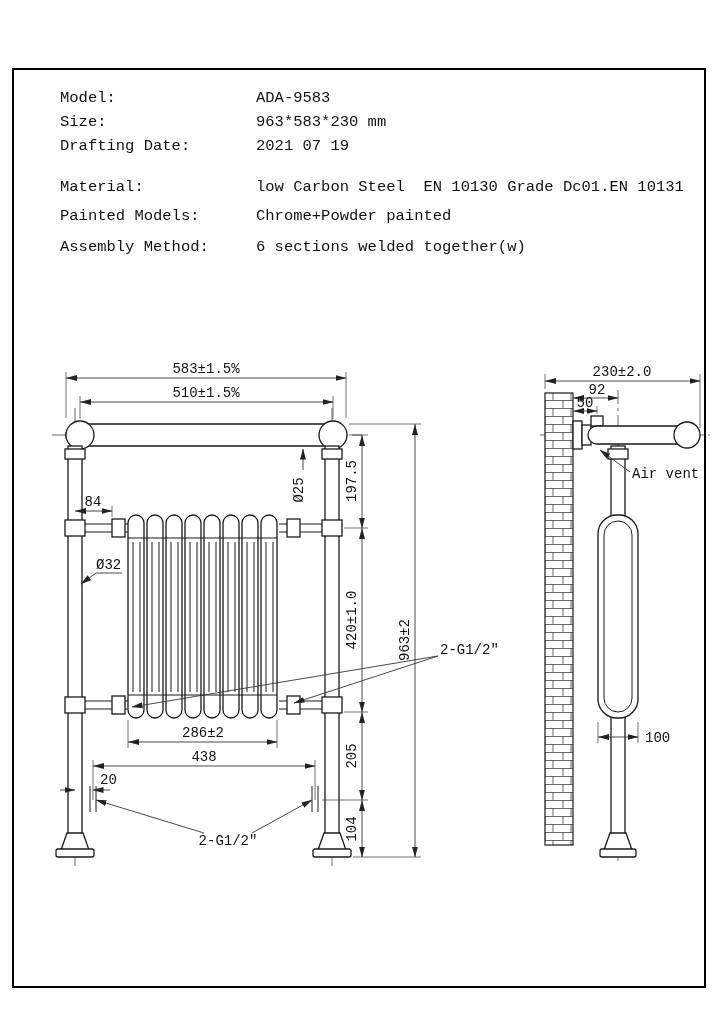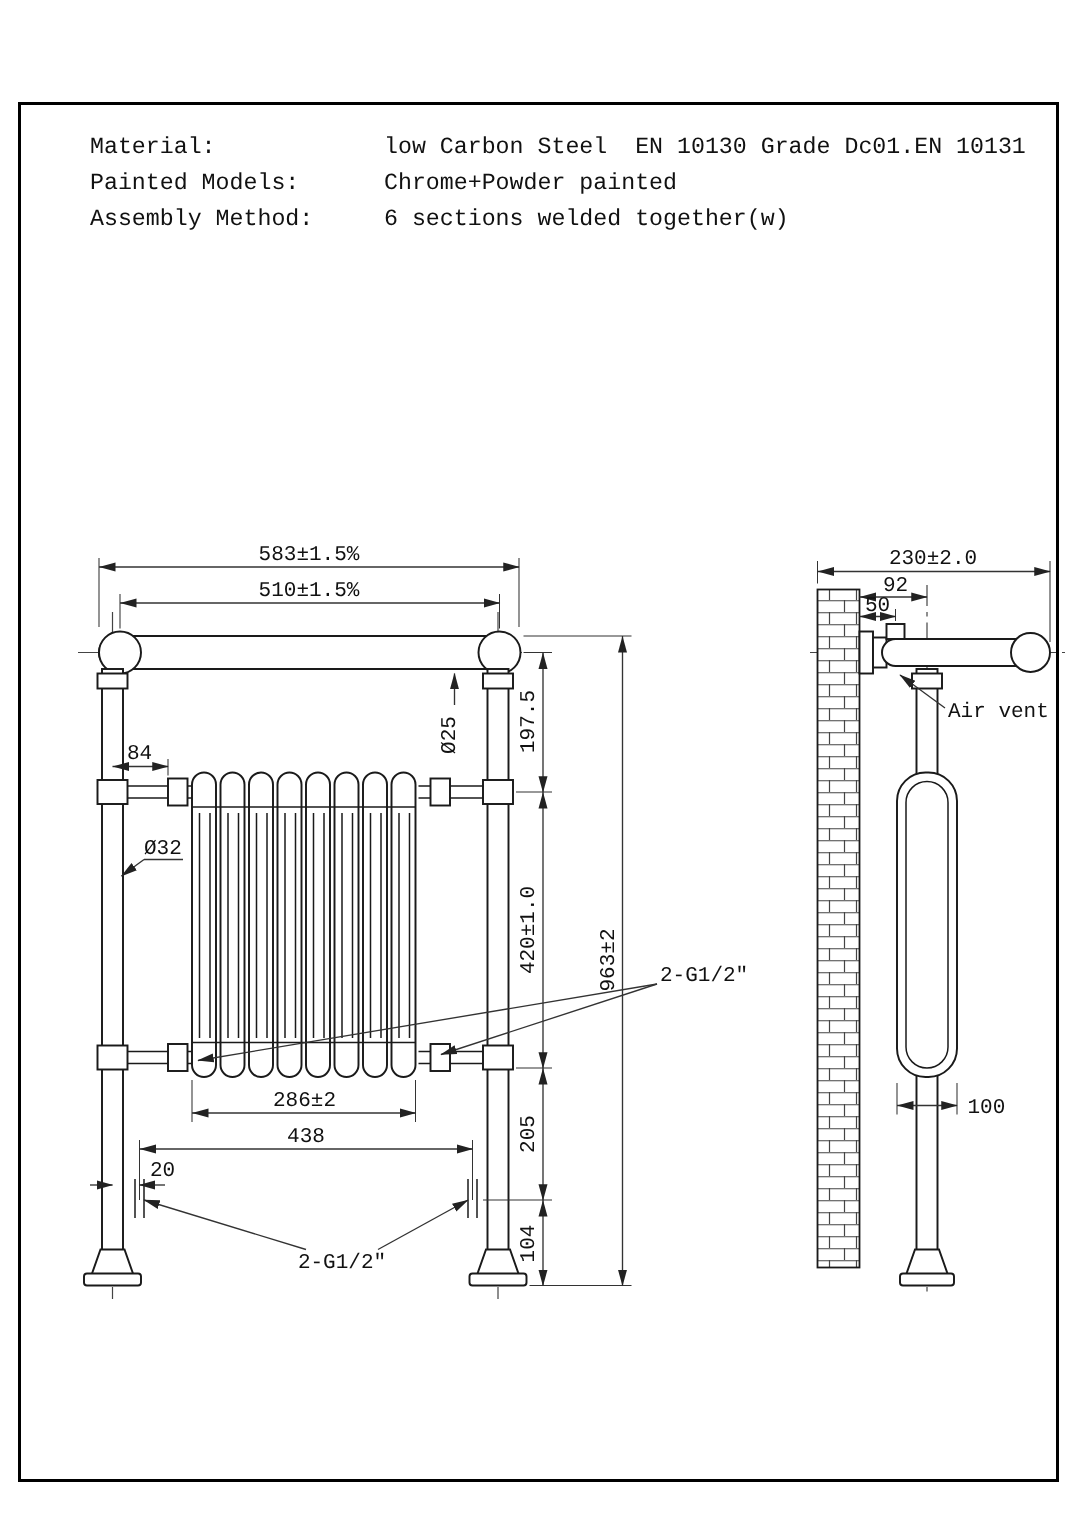--- a/index.html
+++ b/index.html
@@ -2,21 +2,21 @@
 <html><head>
 <meta charset="utf-8">
 <style>
   html,body{margin:0;padding:0;background:#e8e8e8}
   .page{position:relative;width:720px;height:1018px;background:#ffffff;
         font-family:"Liberation Mono",monospace;color:#111;overflow:hidden}
   .frame{position:absolute;left:12px;top:68px;width:694px;height:920px;
          border:2px solid #000;box-sizing:border-box}
   .spec{position:absolute;left:60px;top:86px;font-size:15.5px;line-height:24px;white-space:nowrap}
   .spec-row{display:block}
-  .spec-row:nth-child(4){margin-top:2px}
+  .spec-row:nth-child(4){margin-top:17px}
   .spec-row:nth-child(5){margin-top:5px}
   .spec-row:nth-child(6){margin-top:7px}
   .spec-row:nth-child(7){margin-top:2px}
   .spec-label{display:inline-block;min-width:196px;white-space:pre}
   .spec-value{white-space:pre}
   svg.draw{position:absolute;left:0;top:0}
   .obj{stroke:#1a1a1a;stroke-width:1.3;fill:#fff}
   .thin{stroke:#1a1a1a;stroke-width:1;fill:none}
   .ext{stroke:#333;stroke-width:0.7}
   .dim{stroke:#333;stroke-width:0.9;fill:none}
@@ -24,20 +24,29 @@
   .dtxt{font-family:"Liberation Mono",monospace;font-size:14px;fill:#111}
 </style>
 </head>
 <body>
 
 <div class="page">
   <div class="frame"></div>
 
   <div class="spec">
     <div class="spec-row">
+      <span class="spec-label">Model:</span><span class="spec-value">ADA-9583</span>
+    </div>
+    <div class="spec-row">
+      <span class="spec-label">Size:</span><span class="spec-value">963*583*230 mm</span>
+    </div>
+    <div class="spec-row">
+      <span class="spec-label">Drafting Date:</span><span class="spec-value">2021 07 19</span>
+    </div>
+    <div class="spec-row">
       <span class="spec-label">Material:</span><span class="spec-value">low Carbon Steel  EN 10130 Grade Dc01.EN 10131</span>
     </div>
     <div class="spec-row">
       <span class="spec-label">Painted Models:</span><span class="spec-value">Chrome+Powder painted</span>
     </div>
     <div class="spec-row">
       <span class="spec-label">Assembly Method:</span><span class="spec-value">6 sections welded together(w)</span>
     </div>
   </div>
 

